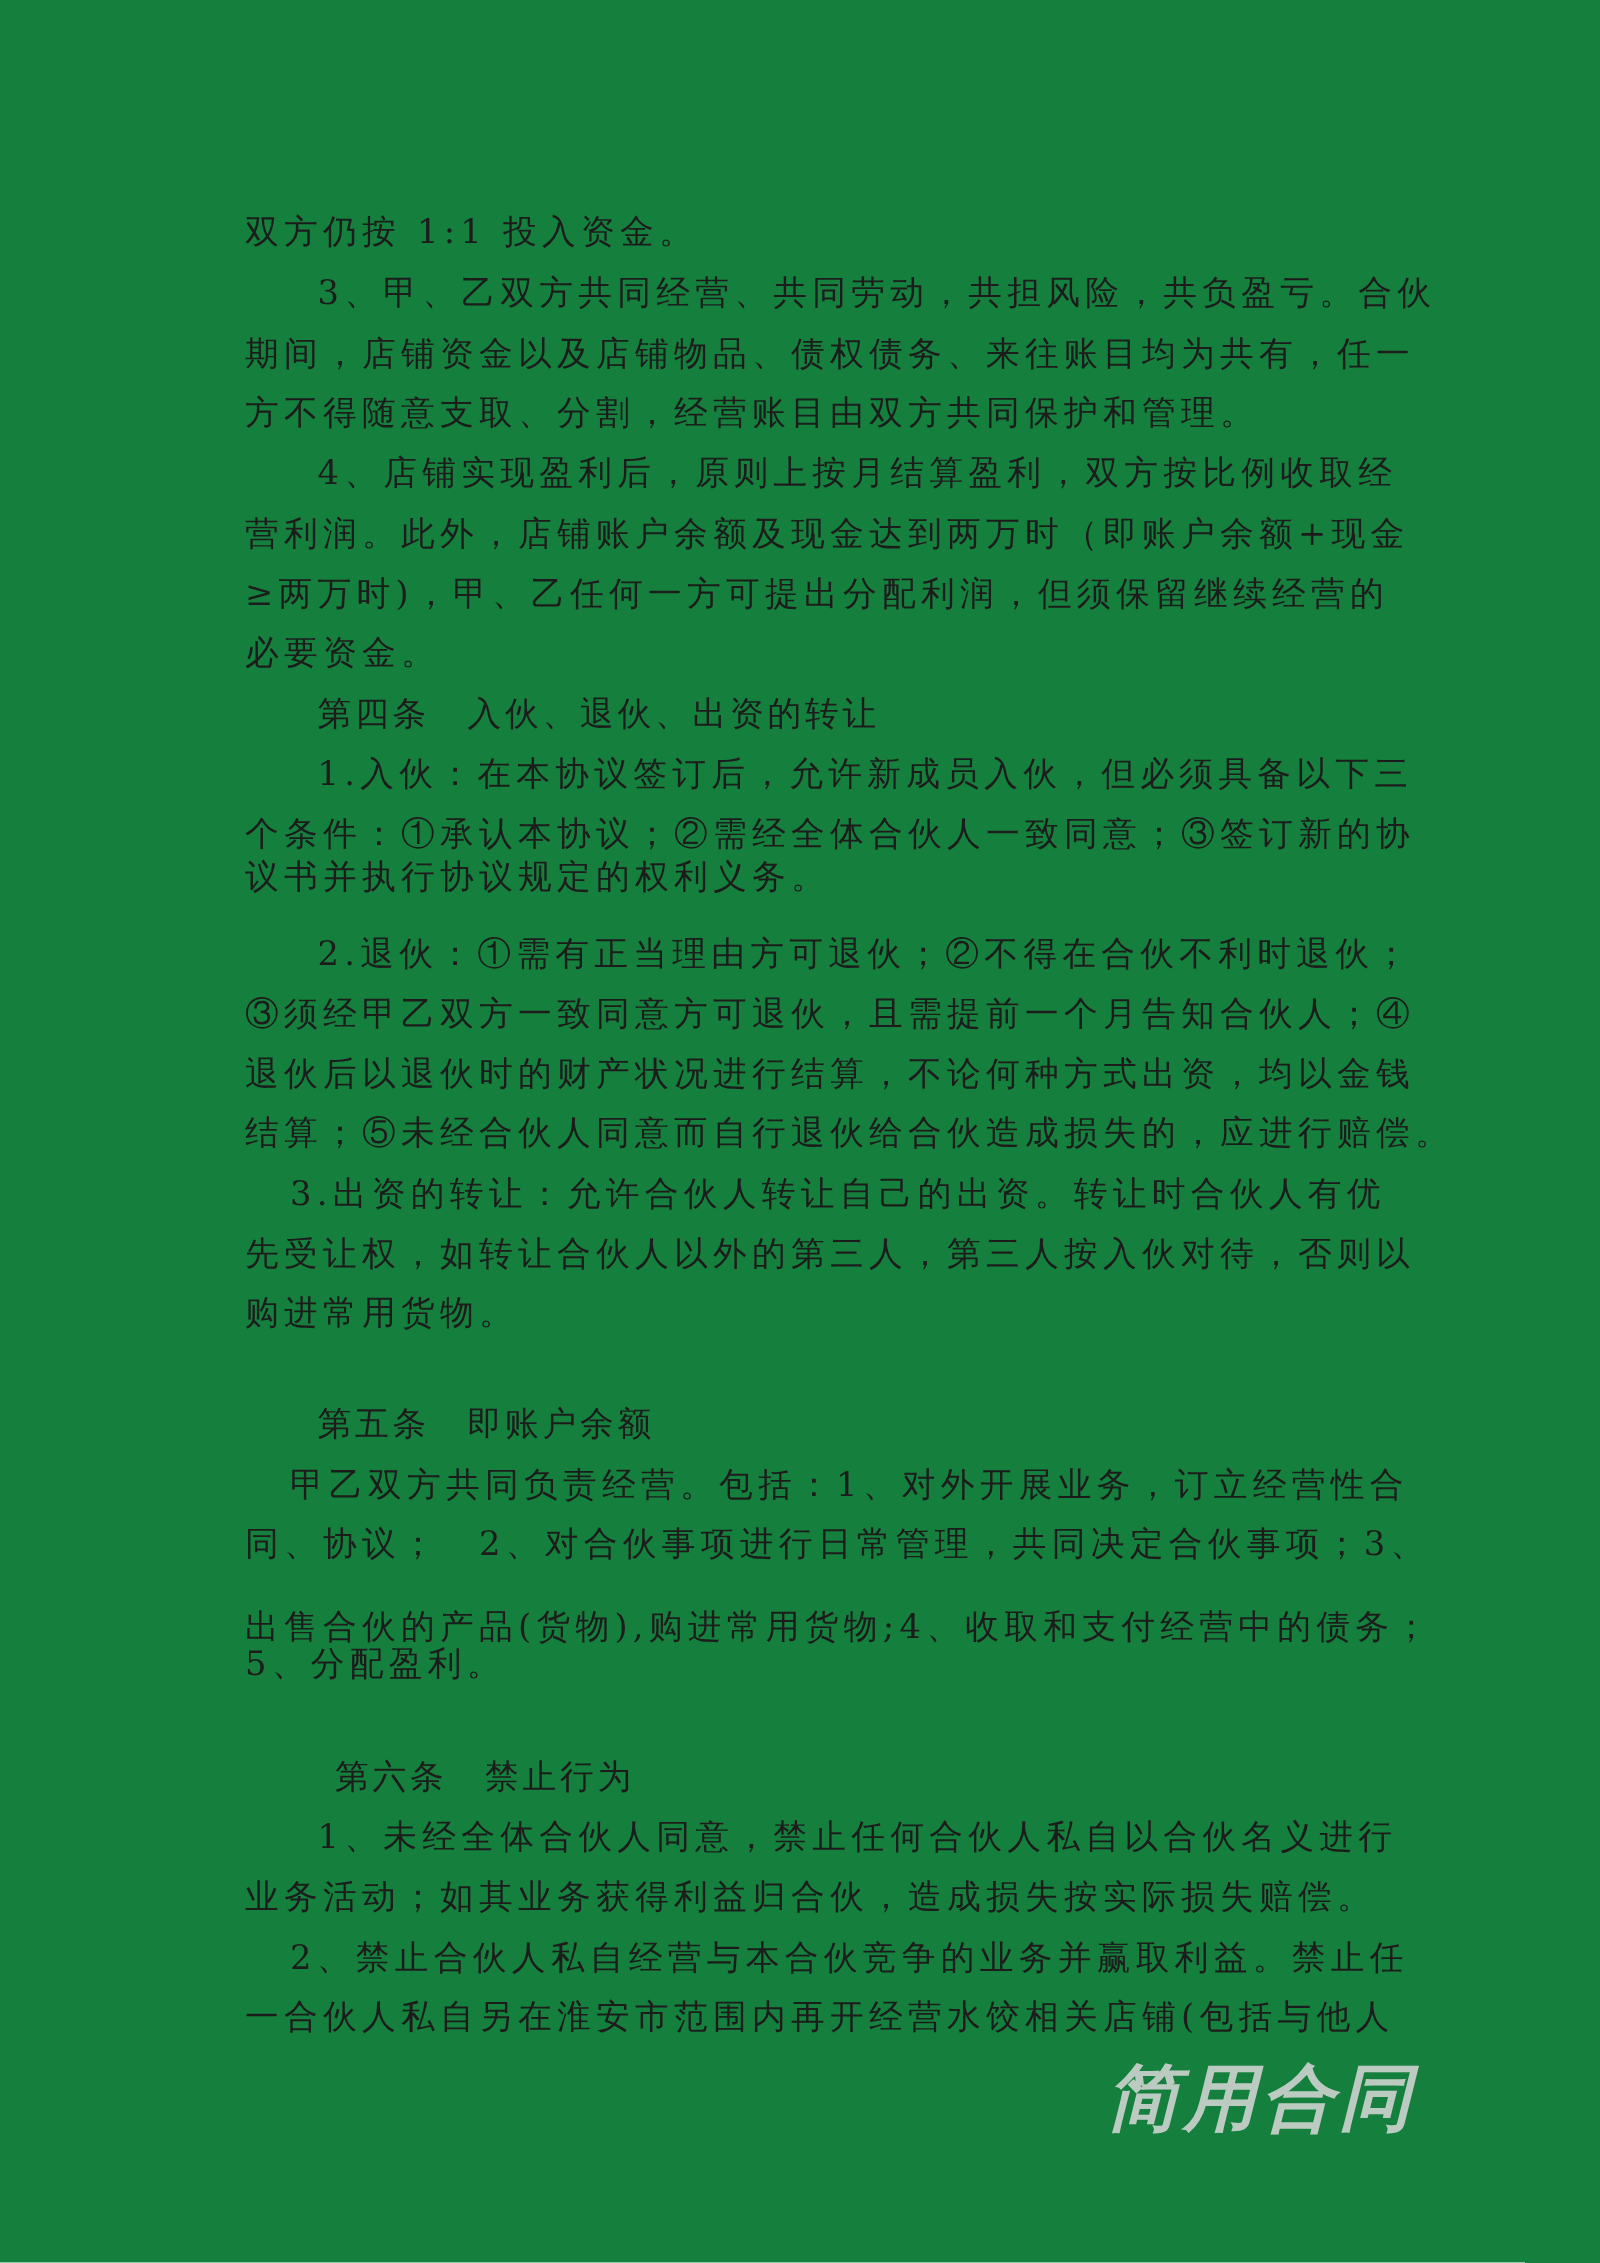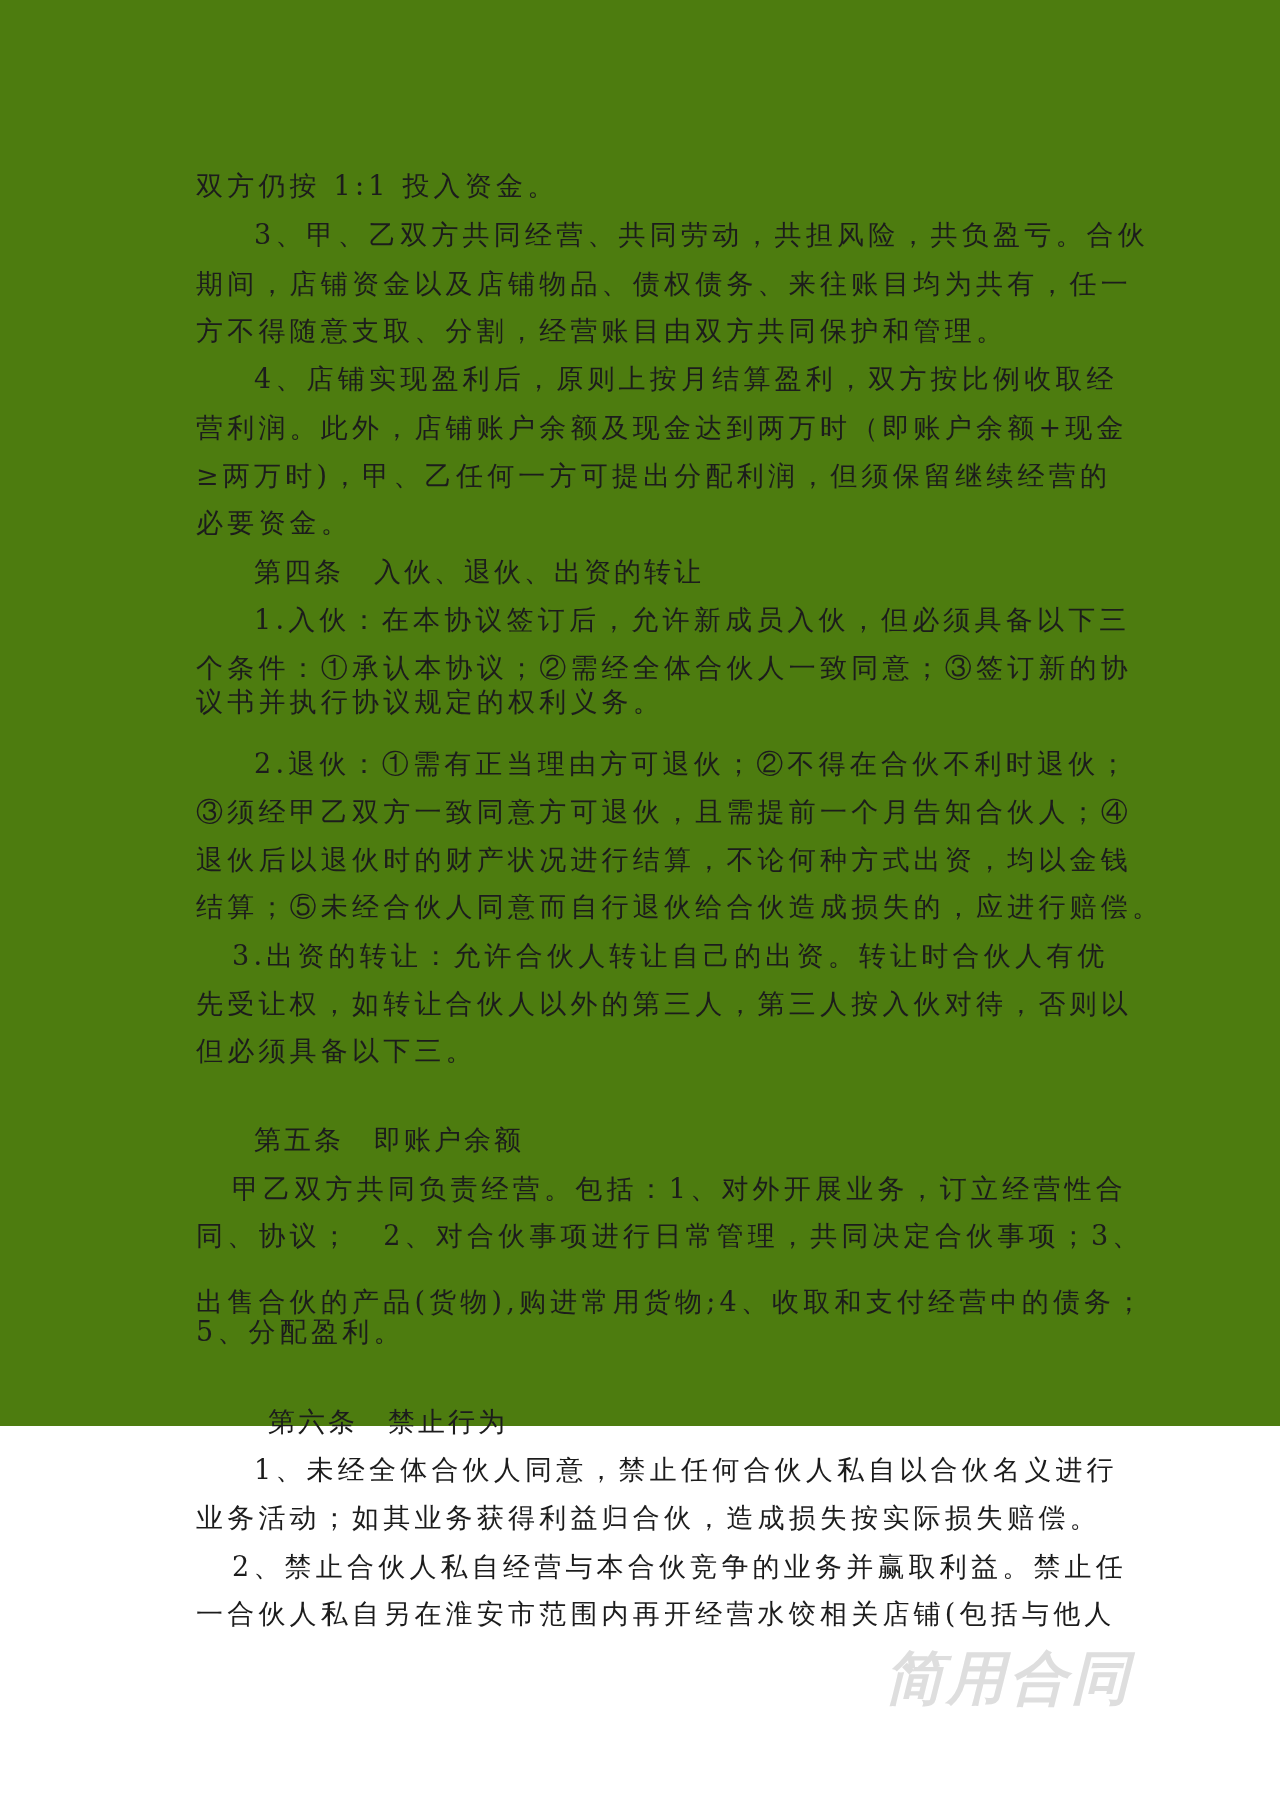--- a/index.html
+++ b/index.html
@@ -13,22 +13,22 @@
       position: relative;
       overflow: hidden;
       font-family: "DejaVu Serif", "Liberation Serif", serif;
       color: #1a1a1a;
     }
     .page {
       position: absolute;
       left: 0;
       top: 0;
       width: 1280px;
-      height: 1426px;
-      background: #4d7c0f;
+      height: 1810px;
+      background: #15803d;
     }
     .line {
       position: absolute;
       left: 196px;
       font-size: 27px;
       line-height: 1;
       white-space: nowrap;
       letter-spacing: 4.2px;
       color: #1c1c1c;
     }
@@ -78,21 +78,21 @@
       <div class="line heading" style="top: 558.24px;">第四条　入伙、退伙、出资的转让</div>
       <div class="line indent" style="top: 605.923px;">1.入伙：在本协议签订后，允许新成员入伙，但必须具备以下三</div>
       <div class="line" style="top: 653.606px;">个条件：①承认本协议；②需经全体合伙人一致同意；③签订新的协</div>
       <div class="line" style="top: 676px; margin-top: 12px;">议书并执行协议规定的权利义务。</div>
       <div class="line indent" style="top: 750.135px;">2.退伙：①需有正当理由方可退伙；②不得在合伙不利时退伙；</div>
       <div class="line" style="top: 797.818px;">③须经甲乙双方一致同意方可退伙，且需提前一个月告知合伙人；④</div>
       <div class="line" style="top: 845.501px;">退伙后以退伙时的财产状况进行结算，不论何种方式出资，均以金钱</div>
       <div class="line" style="top: 893.184px;">结算；⑤未经合伙人同意而自行退伙给合伙造成损失的，应进行赔偿。</div>
       <div class="line indent-small" style="top: 942.03px;">3.出资的转让：允许合伙人转让自己的出资。转让时合伙人有优</div>
       <div class="line" style="top: 989.713px;">先受让权，如转让合伙人以外的第三人，第三人按入伙对待，否则以</div>
-      <div class="line" style="top: 1037.4px;">但必须具备以下三。</div>
+      <div class="line" style="top: 1037.4px;">购进常用货物。</div>
       <div class="line heading" style="top: 1125.78px;">第五条　即账户余额</div>
       <div class="line indent-small" style="top: 1174.63px;">甲乙双方共同负责经营。包括：1、对外开展业务，订立经营性合</div>
       <div class="line" style="top: 1222.31px;">同、协议；　2、对合伙事项进行日常管理，共同决定合伙事项；3、</div>
       <div class="line" style="top: 1270px; margin-top: 18px;">出售合伙的产品(货物),购进常用货物;4、收取和支付经营中的债务；</div>
       <div class="line" style="top: 1317.68px;">5、分配盈利。</div>
       <div class="line heading6" style="top: 1408.39px;">第六条　禁止行为</div>
       <div class="line indent" style="top: 1456.08px;">1、未经全体合伙人同意，禁止任何合伙人私自以合伙名义进行</div>
       <div class="line" style="top: 1503.76px;">业务活动；如其业务获得利益归合伙，造成损失按实际损失赔偿。</div>
       <div class="line indent-small" style="top: 1552.61px;">2、禁止合伙人私自经营与本合伙竞争的业务并赢取利益。禁止任</div>
       <div class="line" style="top: 1600.29px;">一合伙人私自另在淮安市范围内再开经营水饺相关店铺(包括与他人</div>

